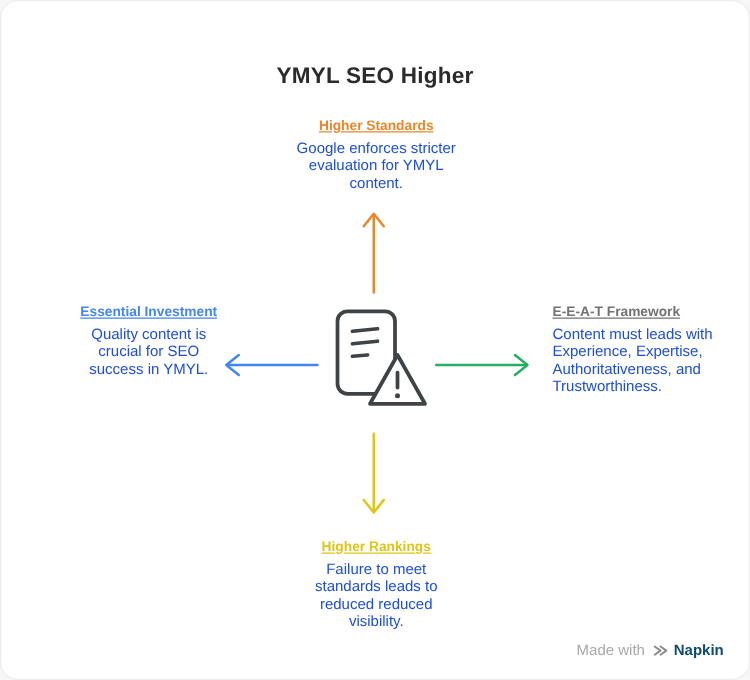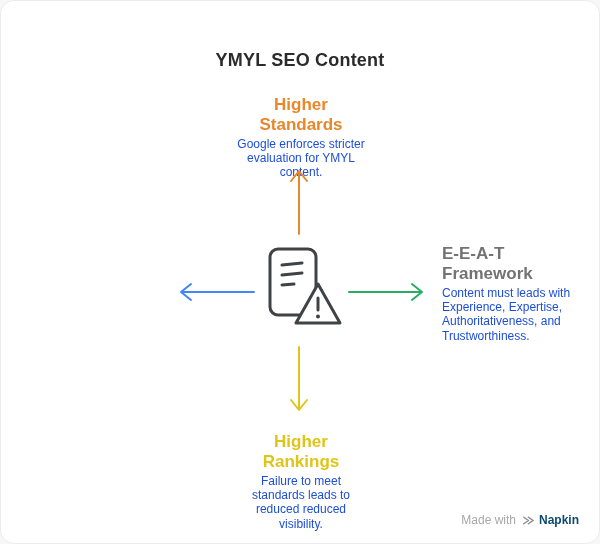--- a/index.html
+++ b/index.html
@@ -12,21 +12,21 @@
     position:relative; width:600px; height:544px;
     background:#ffffff; border:1px solid #ececec; border-radius:14px;
     overflow:hidden;
   }
   .title {
     position:absolute; top:49px; left:0; width:100%;
     text-align:center; font-size:18px; font-weight:700;
     color:#2b2b2b; letter-spacing:.2px;
   }
   .node { position:absolute; }
-  .node .heading { font-size:17px; font-weight:700; line-height:1.15; margin-bottom:3px; }
+  .node .heading { font-size:11px; font-weight:700; line-height:1.15; margin-bottom:3px;text-decoration:underline; }
   .node .body { font-size:12px; color:#1d4ed8; line-height:1.18; }
   .node-top    { left:232px; top:94px;  width:136px; text-align:center; }
   .node-left   { left:61px;  top:243px; width:114px; text-align:center; }
   .node-right  { left:441px; top:243px; width:132px; text-align:left; }
   .node-bottom { left:242px; top:431px; width:116px; text-align:center; }
   .arrow { position:absolute; display:block; }
   .arrow-up    { left:287px; top:167px; }
   .arrow-left  { left:177px; top:280px; }
   .arrow-right { left:346px; top:280px; }
   .arrow-down  { left:287px; top:344px; }
@@ -36,27 +36,31 @@
     display:flex; align-items:center; gap:5px;
     font-size:12px; color:#a8a8a8;
   }
   .watermark .brand { color:#0c4a6e; font-weight:700; }
 </style>
 </head>
 <body>
 
 <div class="canvas">
 
-  <h1 class="title">YMYL SEO Content</h1>
+  <h1 class="title">YMYL SEO Higher</h1>
 
   <div class="node node-top">
     <div class="heading" style="color: rgb(232, 135, 43);">Higher Standards</div>
     <div class="body">Google enforces stricter evaluation for YMYL content.</div>
   </div>
 
+  <div class="node node-left">
+    <div class="heading" style="color: rgb(66, 133, 244);">Essential Investment</div>
+    <div class="body">Quality content is crucial for SEO success in YMYL.</div>
+  </div>
 
   <div class="node node-right">
     <div class="heading" style="color: #737373;">E-E-A-T Framework</div>
     <div class="body">Content must leads with Experience, Expertise, Authoritativeness, and Trustworthiness.</div>
   </div>
 
   <div class="node node-bottom">
     <div class="heading" style="color: rgb(223, 196, 26);">Higher Rankings</div>
     <div class="body">Failure to meet standards leads to reduced reduced visibility.</div>
   </div>

